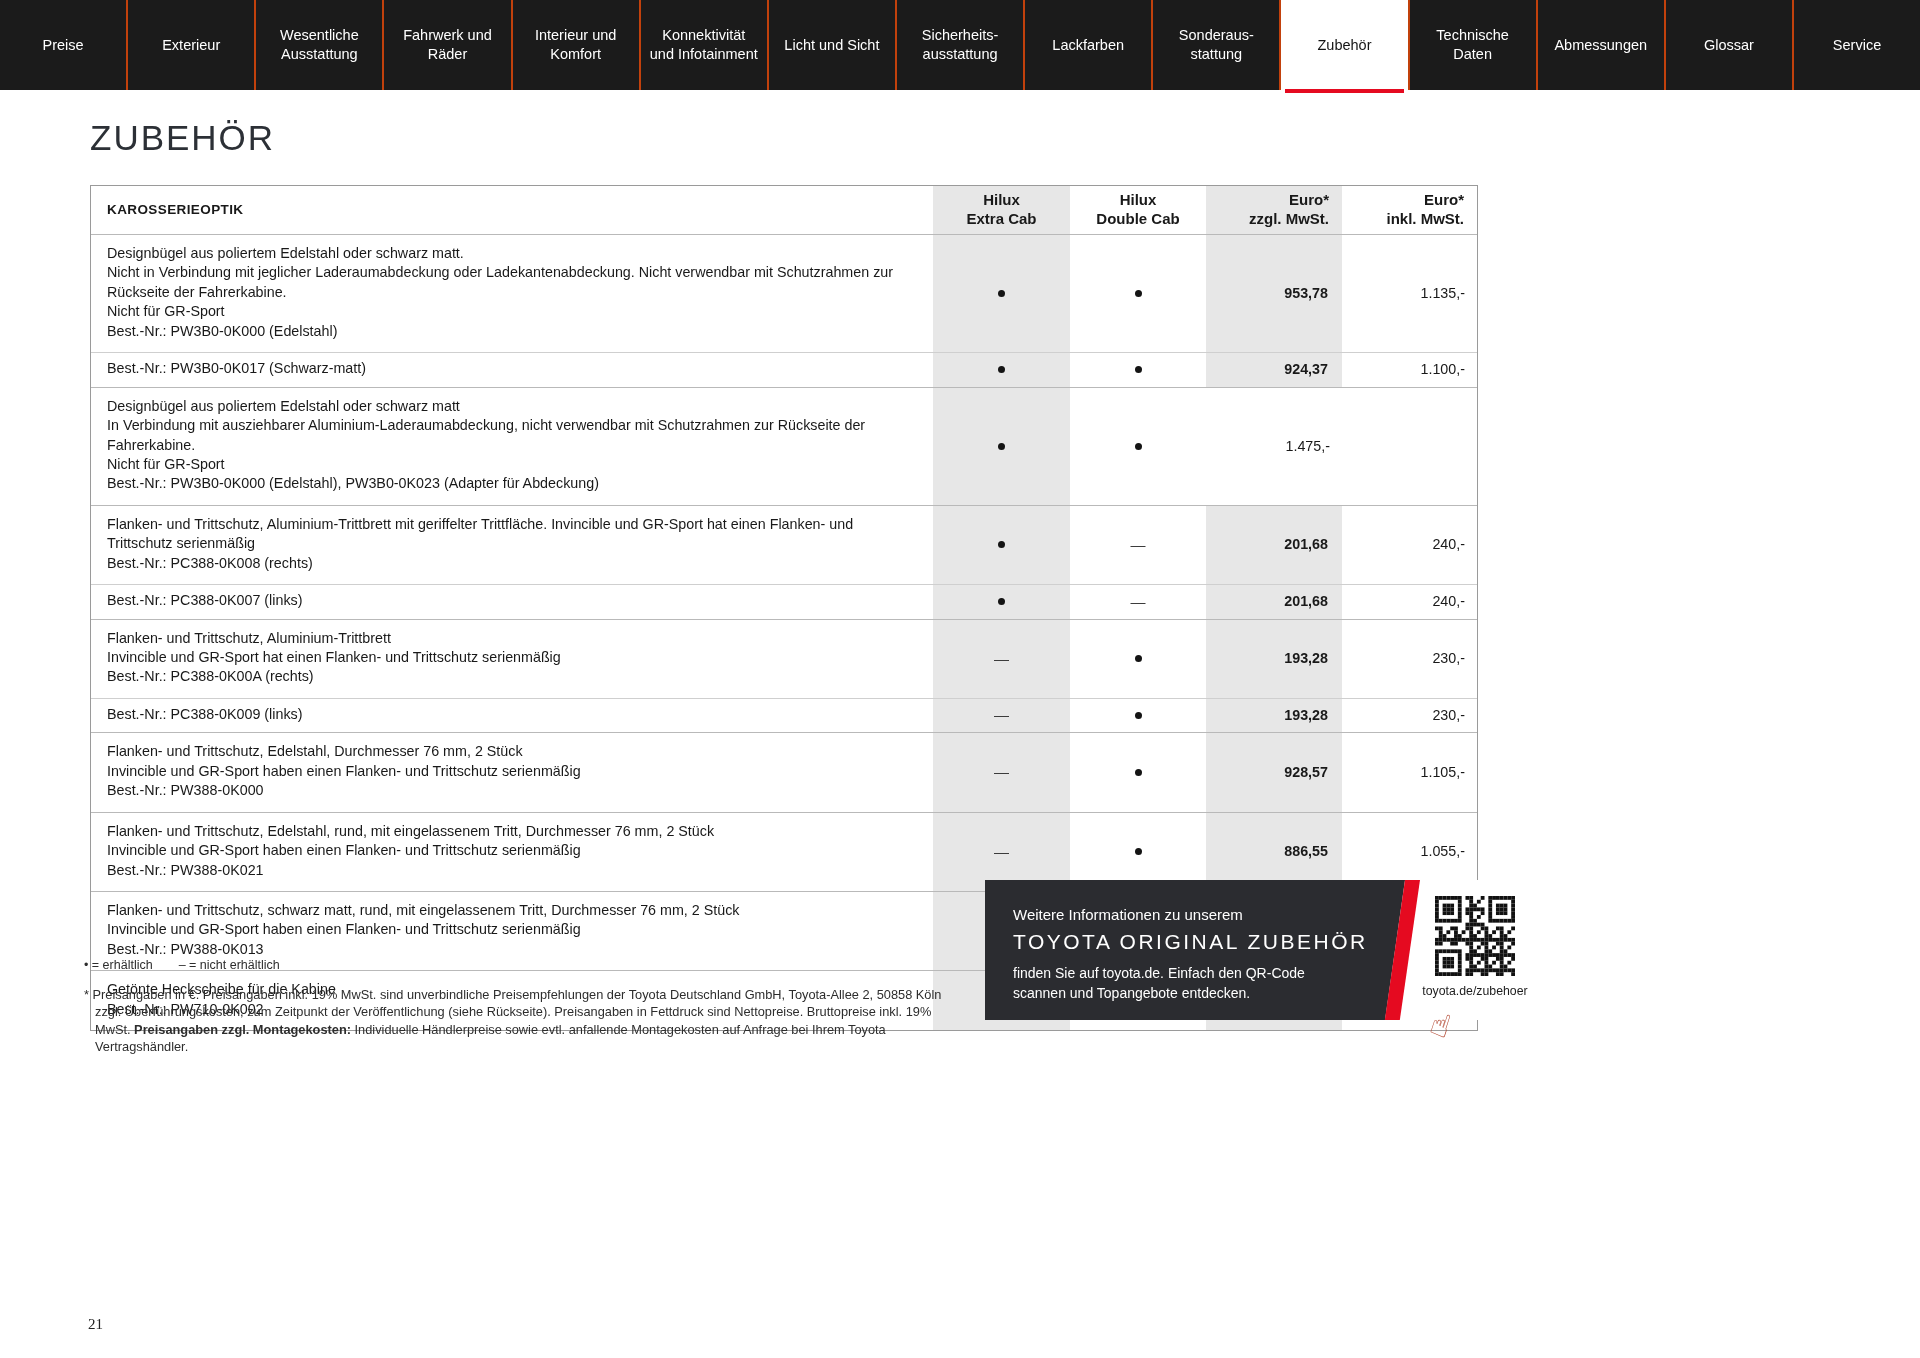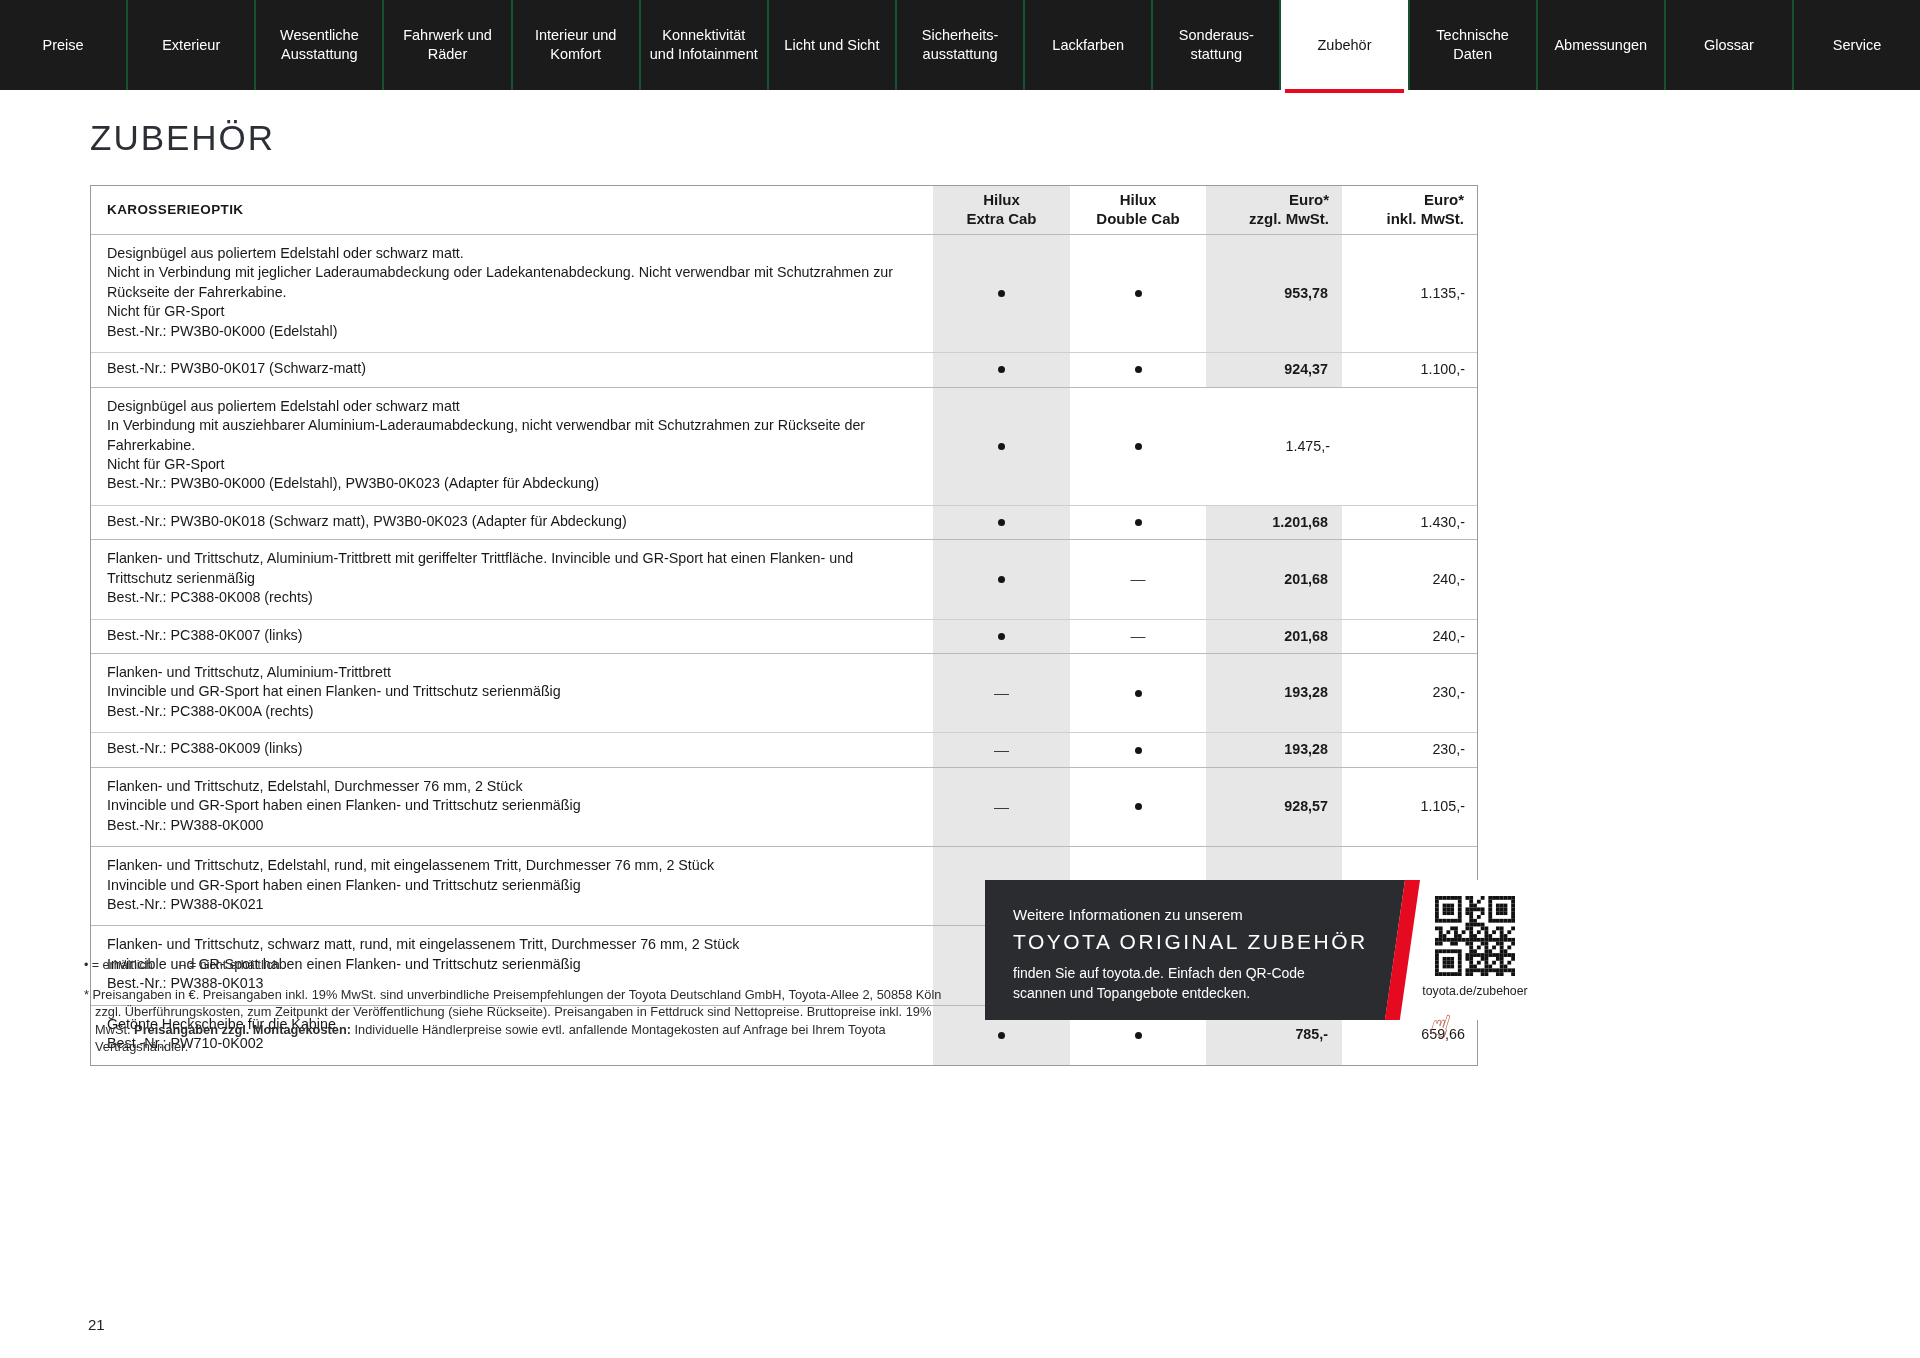--- a/index.html
+++ b/index.html
@@ -6,21 +6,21 @@
     --accent:#e50a20;
     --shade:#e7e7e7;
     --darkbox:#2b2c30;
   }
   *{box-sizing:border-box;}
   html,body{margin:0;padding:0;background:#fff;}
   body{font-family:"Liberation Sans","DejaVu Sans",sans-serif;color:#1a1a1a;}
   .page{position:relative;width:1920px;height:1358px;background:#fff;overflow:hidden;}
 
   
-  .topnav{position:absolute;top:0;left:0;width:1920px;height:90px;background:#14532d;display:flex;gap:2px;align-items:stretch;}
+  .topnav{position:absolute;top:0;left:0;width:1920px;height:90px;background:#c2410c;display:flex;gap:2px;align-items:stretch;}
   .tab{flex:1 1 0;background:#1b1b1b;color:#fff;display:flex;align-items:center;justify-content:center;
        text-align:center;font-size:14.5px;line-height:1.28;padding:4px 8px;position:relative;cursor:pointer;}
   .tab.active{background:#fff;color:#141414;}
   .tab.active::after{content:"";position:absolute;left:4px;right:4px;bottom:-3px;height:4px;background:var(--accent);}
 
   
   .title{position:absolute;left:90px;top:118px;margin:0;font-size:35px;font-weight:400;
          letter-spacing:2px;color:#2c3036;}
 
   
@@ -60,21 +60,21 @@
   .promo-stripe{position:absolute;top:0;left:420px;width:15px;height:100%;background:var(--accent);
                 transform:skewX(-8.2deg);transform-origin:top left;}
   .promo-qr{position:absolute;right:0;top:0;width:136px;height:100%;display:flex;flex-direction:column;
             align-items:center;padding-top:16px;}
   .qr{width:80px;height:80px;}
   .qr rect{fill:#111;}
   .promo-link{margin-top:8px;font-size:12.3px;color:#1d1d1d;cursor:pointer;}
   .hand{position:absolute;left:446px;top:126px;font-size:32px;color:#b2452f;transform:rotate(18deg);
         font-family:"DejaVu Sans",sans-serif;}
 
-  .pagenum{position:absolute;left:88px;top:1316px;font-size:15px;color:#222;}
+  .pagenum{position:absolute;left:88px;top:1316px;font-size:15px;color:#222;font-family:Liberation Serif, serif;}
 </style>
 </head>
 <body>
 
 <div class="page">
 
   <nav class="topnav" id="topnav">
       <div class="tab">Preise</div>
       <div class="tab">Exterieur</div>
       <div class="tab">Wesentliche Ausstattung</div>
@@ -143,33 +143,20 @@
             <p>Nicht für GR-Sport</p>
             <p>Best.-Nr.: PW3B0-0K000 (Edelstahl), PW3B0-0K023 (Adapter für Abdeckung)</p>
           </div>
           <div class="c c-mark shaded">
             <span class="dot"></span>
           </div>
           <div class="c c-mark">
             <span class="dot"></span>
           </div>
           <div class="c c-gross">1.475,-</div>
-        </div>
-        <div class="trow sub">
-          <div class="c-desc">
-            <p>Best.-Nr.: PW3B0-0K018 (Schwarz matt), PW3B0-0K023 (Adapter für Abdeckung)</p>
-          </div>
-          <div class="c c-mark shaded">
-            <span class="dot"></span>
-          </div>
-          <div class="c c-mark">
-            <span class="dot"></span>
-          </div>
-          <div class="c c-net shaded">1.201,68</div>
-          <div class="c c-gross">1.430,-</div>
         </div>
         <div class="trow">
           <div class="c-desc">
             <p>Flanken- und Trittschutz, Aluminium-Trittbrett mit geriffelter Trittfläche. Invincible und GR-Sport hat einen Flanken- und Trittschutz serienmäßig</p>
             <p>Best.-Nr.: PC388-0K008 (rechts)</p>
           </div>
           <div class="c c-mark shaded">
             <span class="dot"></span>
           </div>
           <div class="c c-mark">

